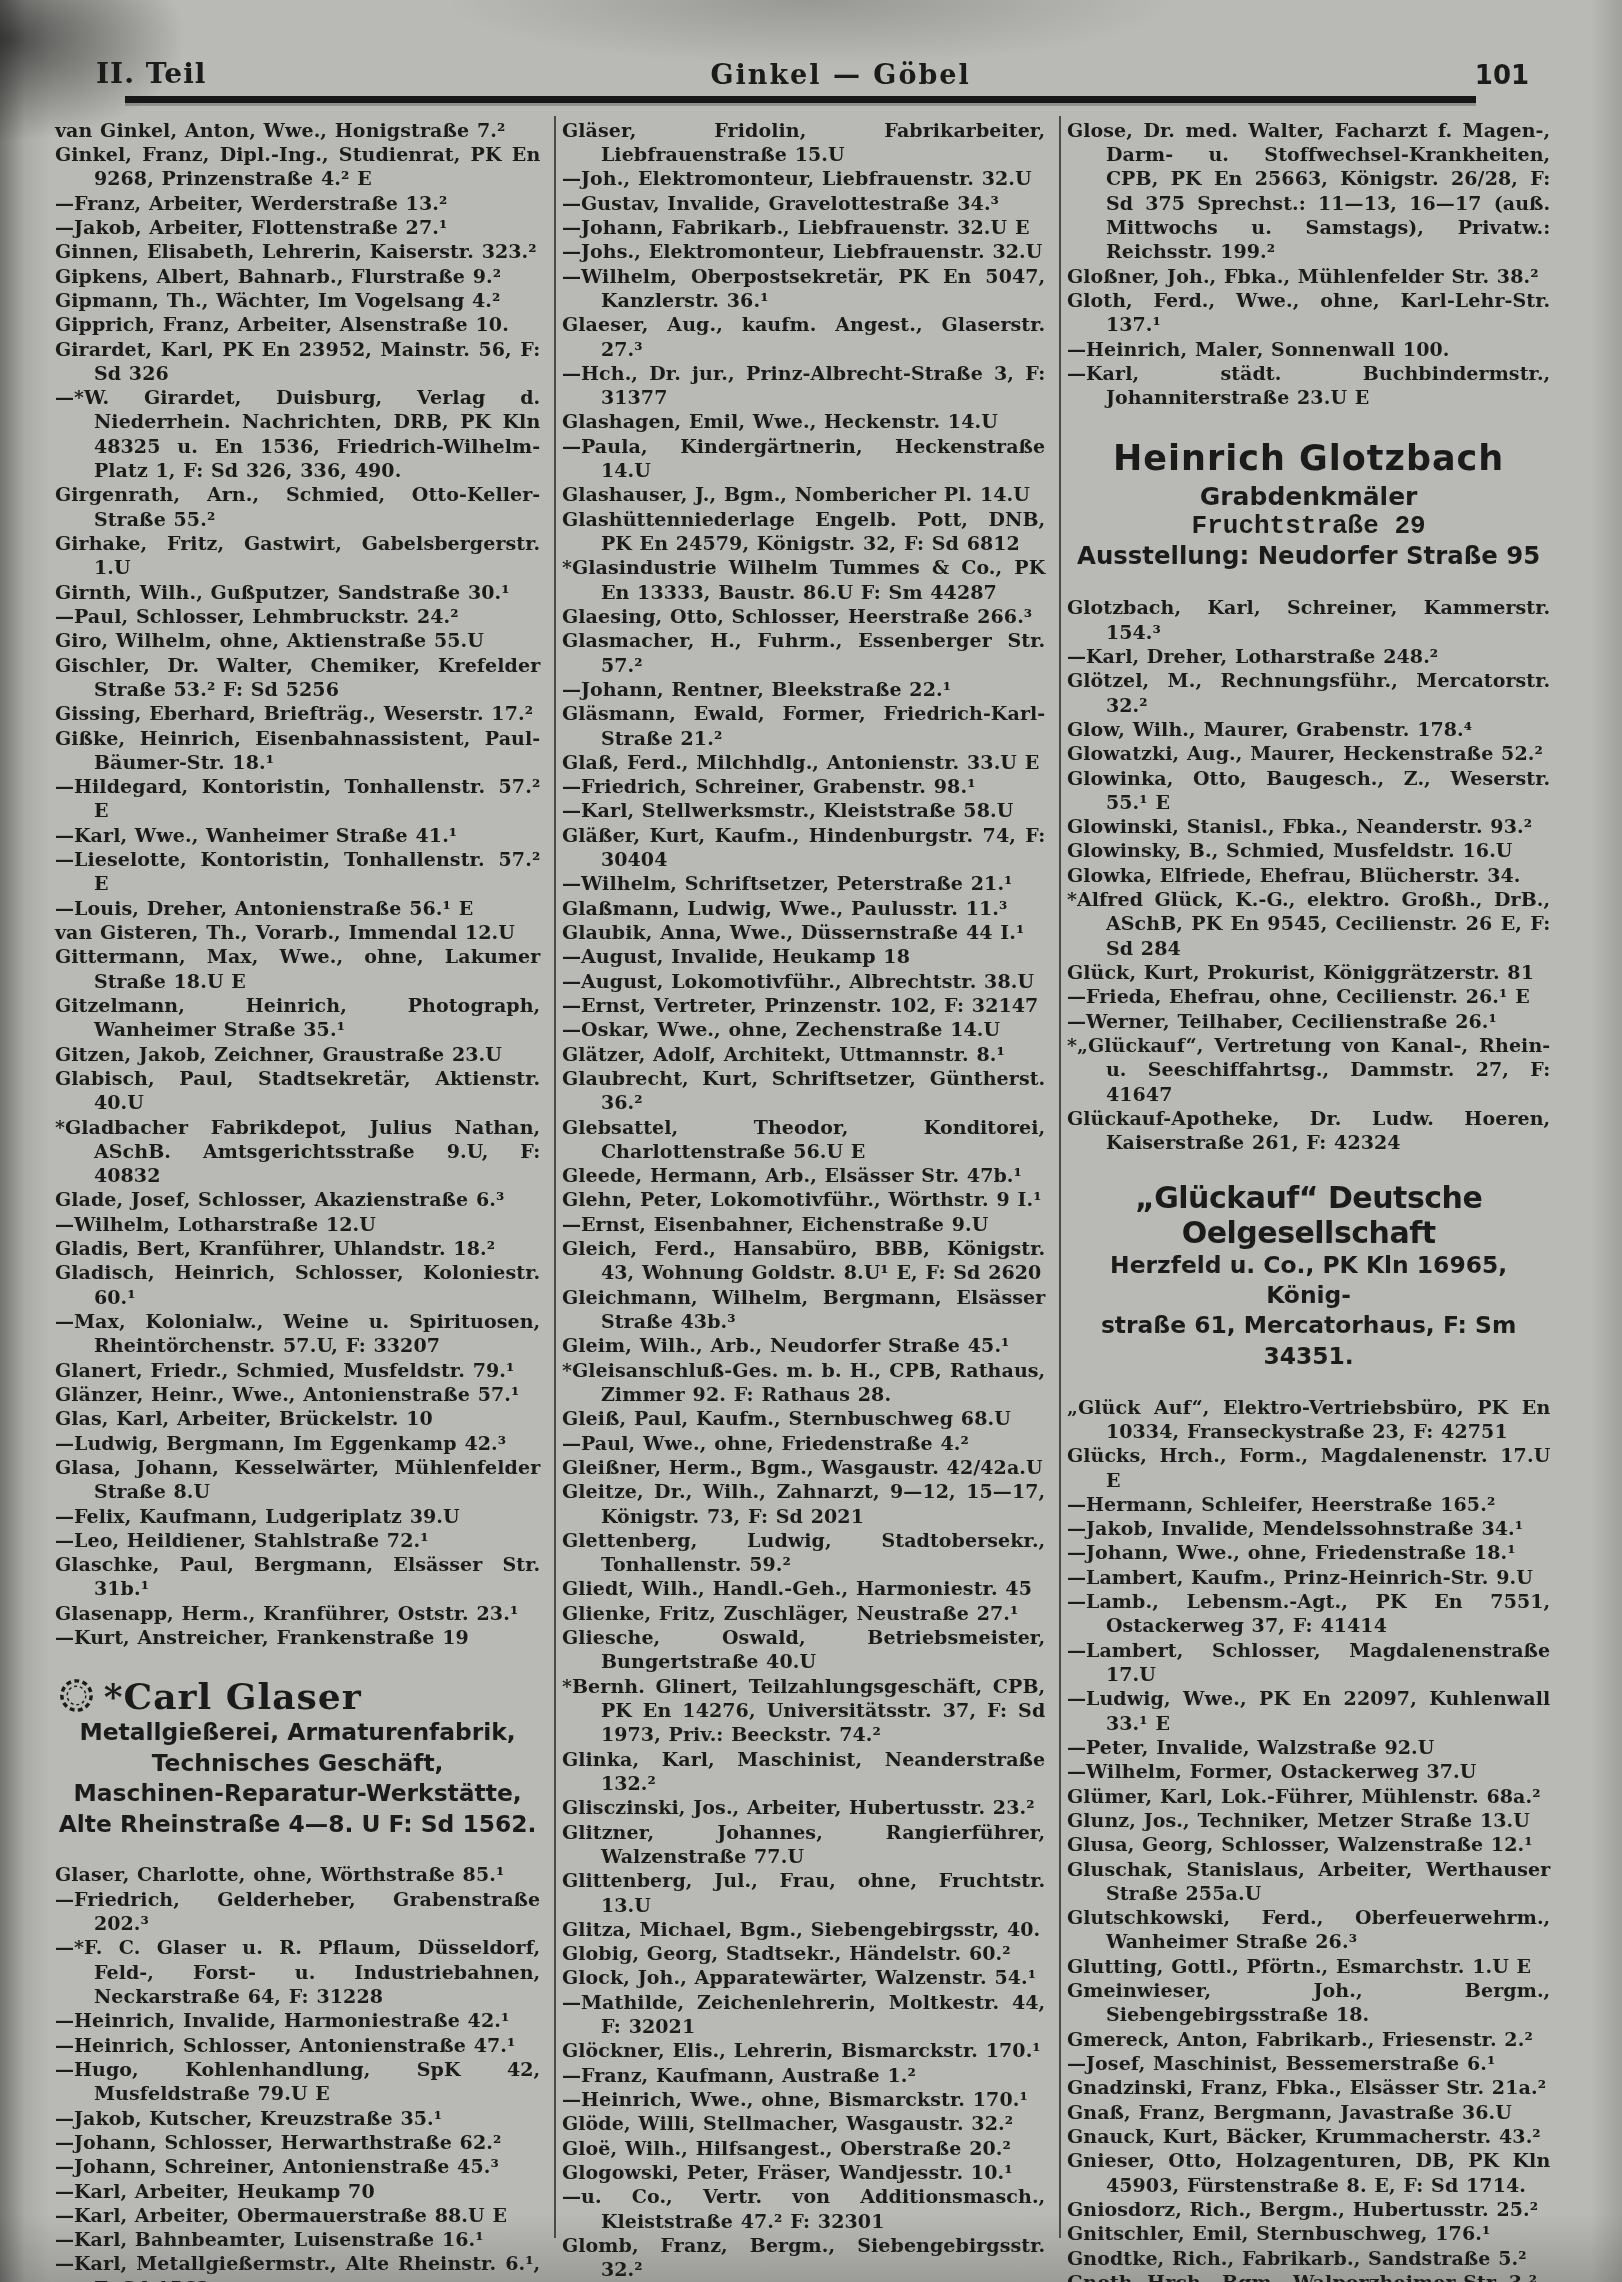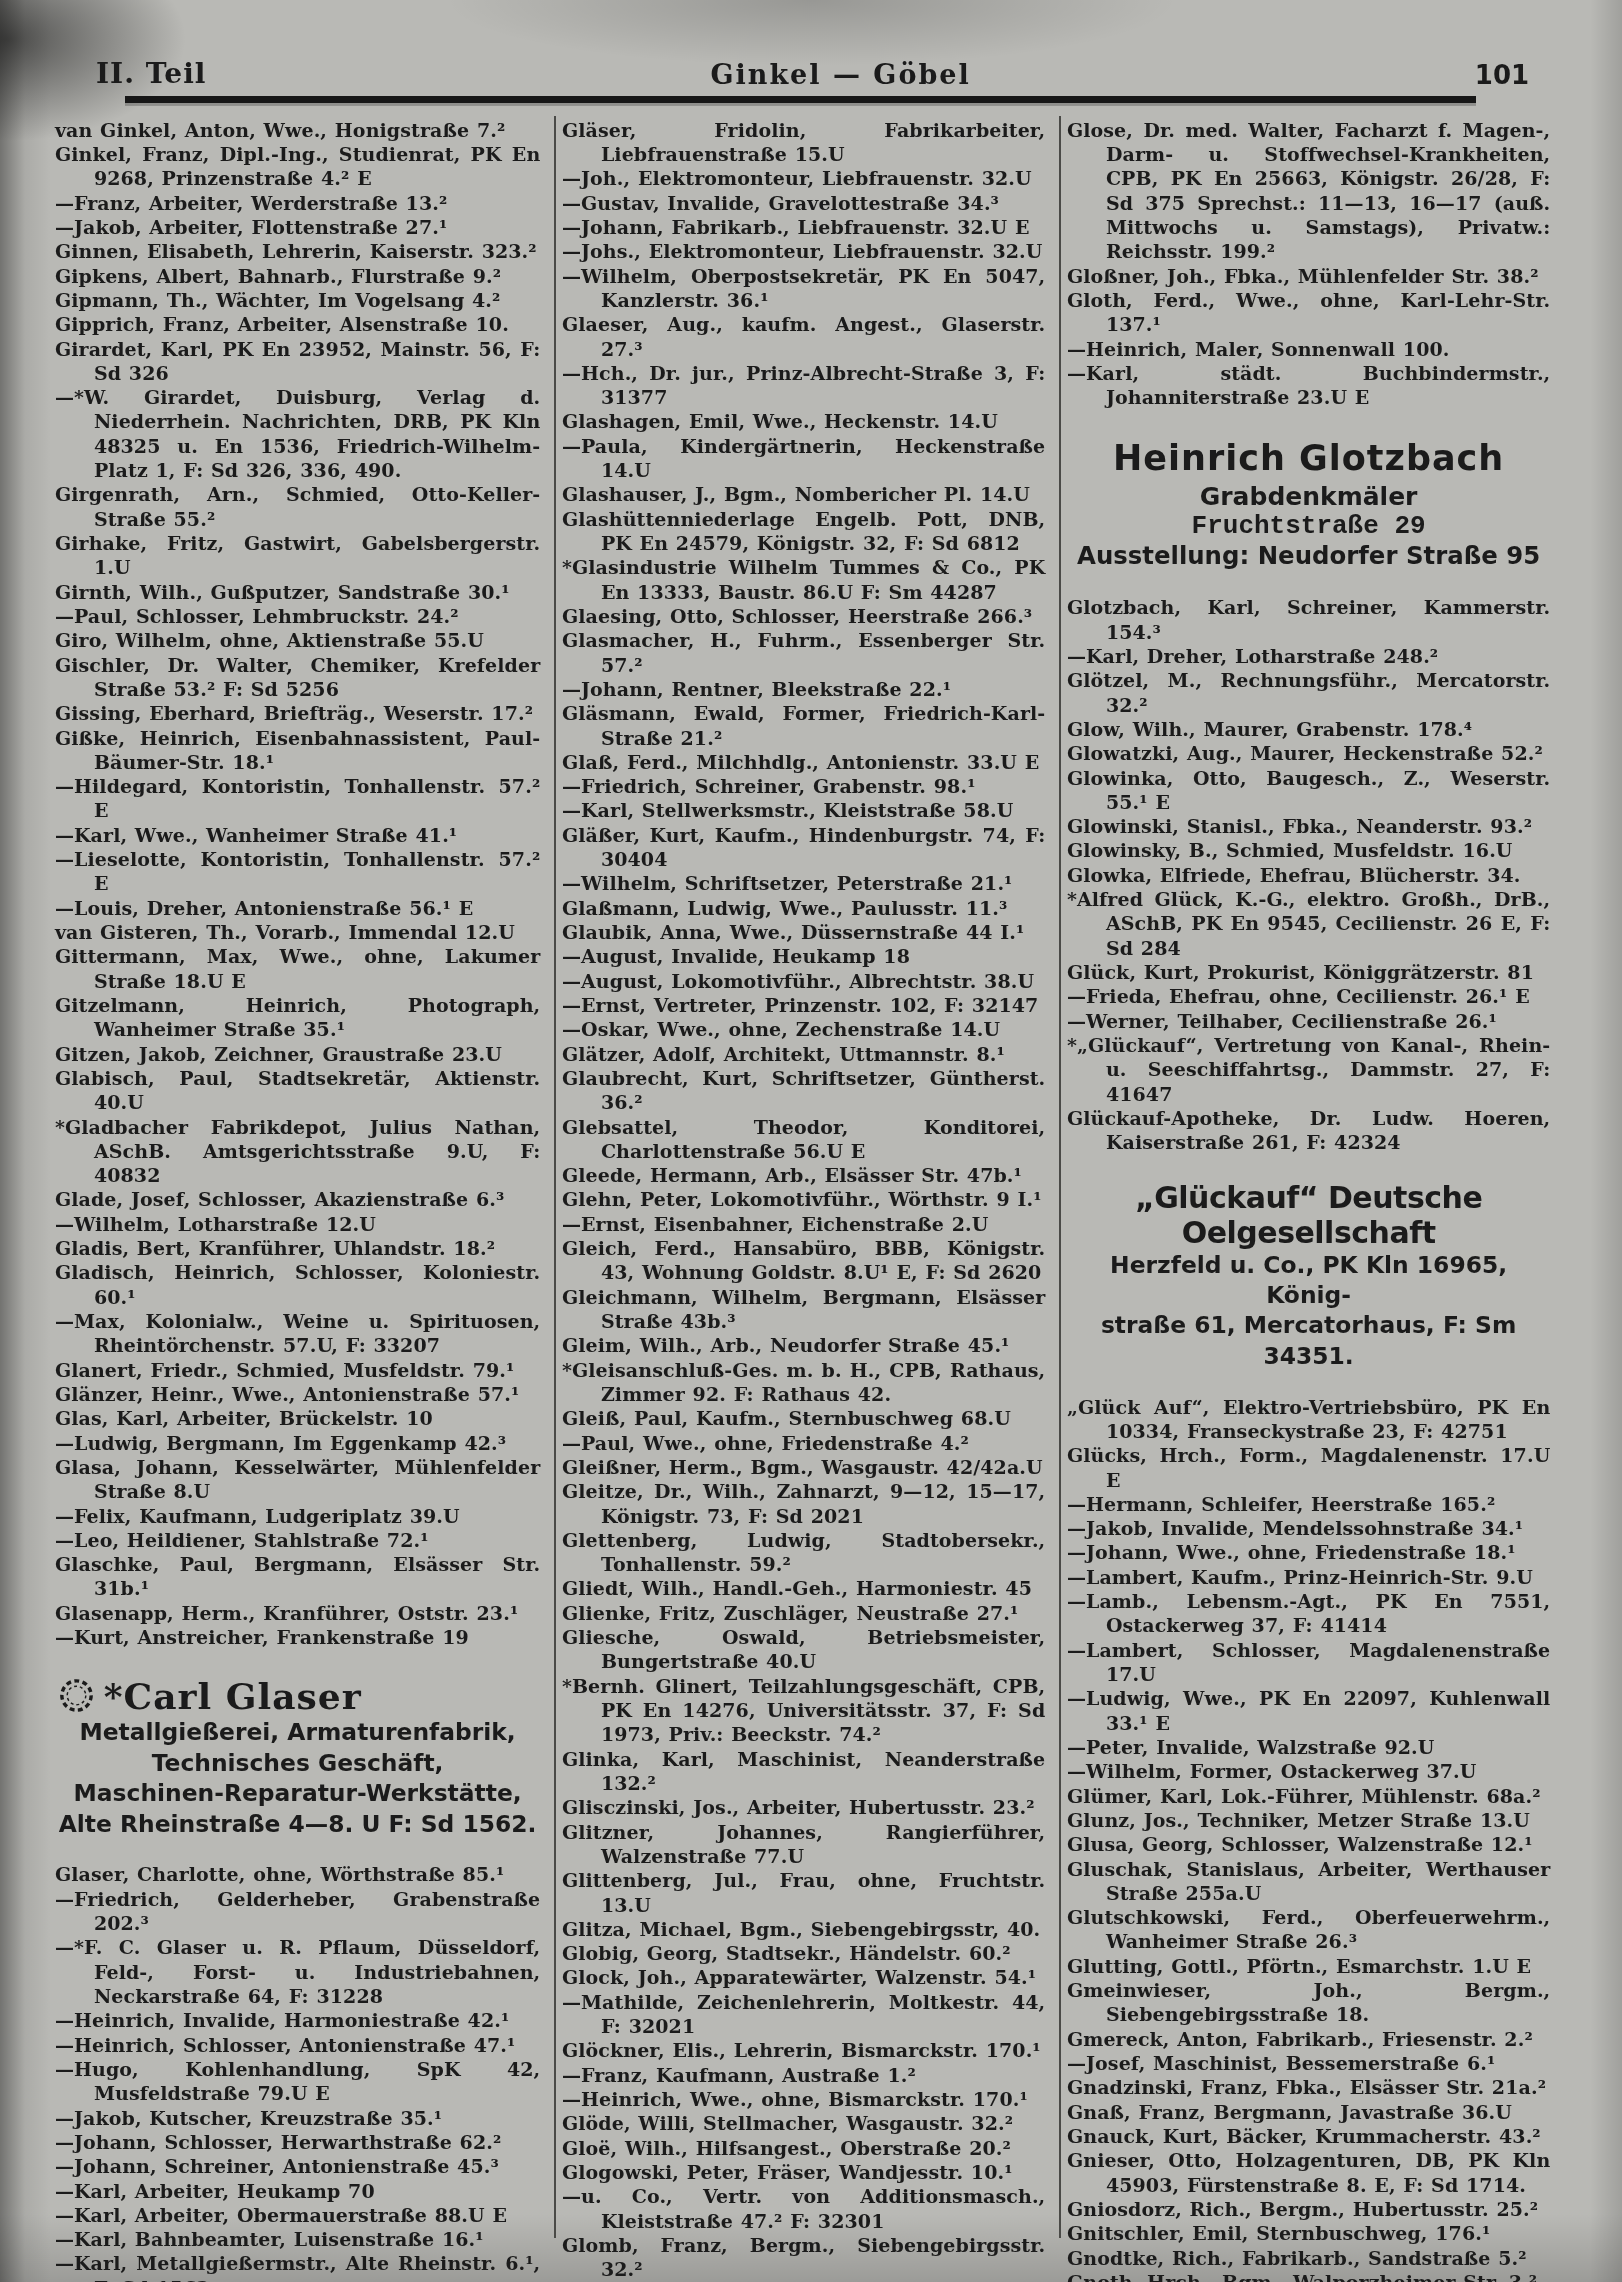--- a/index.html
+++ b/index.html
@@ -193,25 +193,25 @@
         <p class="entry">Glaubik, Anna, Wwe., Düssernstraße 44 I.¹</p>
         <p class="entry">—August, Invalide, Heukamp 18</p>
         <p class="entry">—August, Lokomotivführ., Albrechtstr. 38.U</p>
         <p class="entry">—Ernst, Vertreter, Prinzenstr. 102, F: 32147</p>
         <p class="entry">—Oskar, Wwe., ohne, Zechenstraße 14.U</p>
         <p class="entry">Glätzer, Adolf, Architekt, Uttmannstr. 8.¹</p>
         <p class="entry">Glaubrecht, Kurt, Schriftsetzer, Güntherst. 36.²</p>
         <p class="entry">Glebsattel, Theodor, Konditorei, Charlottenstraße 56.U E</p>
         <p class="entry">Gleede, Hermann, Arb., Elsässer Str. 47b.¹</p>
         <p class="entry">Glehn, Peter, Lokomotivführ., Wörthstr. 9 I.¹</p>
-        <p class="entry">—Ernst, Eisenbahner, Eichenstraße 2.U</p>
+        <p class="entry">—Ernst, Eisenbahner, Eichenstraße 9.U</p>
         <p class="entry">Gleich, Ferd., Hansabüro, BBB, Königstr. 43, Wohnung Goldstr. 8.U¹ E, F: Sd 2620</p>
         <p class="entry">Gleichmann, Wilhelm, Bergmann, Elsässer Straße 43b.³</p>
         <p class="entry">Gleim, Wilh., Arb., Neudorfer Straße 45.¹</p>
-        <p class="entry">*Gleisanschluß-Ges. m. b. H., CPB, Rathaus, Zimmer 92. F: Rathaus 42.</p>
+        <p class="entry">*Gleisanschluß-Ges. m. b. H., CPB, Rathaus, Zimmer 92. F: Rathaus 28.</p>
         <p class="entry">Gleiß, Paul, Kaufm., Sternbuschweg 68.U</p>
         <p class="entry">—Paul, Wwe., ohne, Friedenstraße 4.²</p>
         <p class="entry">Gleißner, Herm., Bgm., Wasgaustr. 42/42a.U</p>
         <p class="entry">Gleitze, Dr., Wilh., Zahnarzt, 9—12, 15—17, Königstr. 73, F: Sd 2021</p>
         <p class="entry">Glettenberg, Ludwig, Stadtobersekr., Tonhallenstr. 59.²</p>
         <p class="entry">Gliedt, Wilh., Handl.-Geh., Harmoniestr. 45</p>
         <p class="entry">Glienke, Fritz, Zuschläger, Neustraße 27.¹</p>
         <p class="entry">Gliesche, Oswald, Betriebsmeister, Bungertstraße 40.U</p>
         <p class="entry">*Bernh. Glinert, Teilzahlungsgeschäft, CPB, PK En 14276, Universitätsstr. 37, F: Sd 1973, Priv.: Beeckstr. 74.²</p>
         <p class="entry">Glinka, Karl, Maschinist, Neanderstraße 132.²</p>

